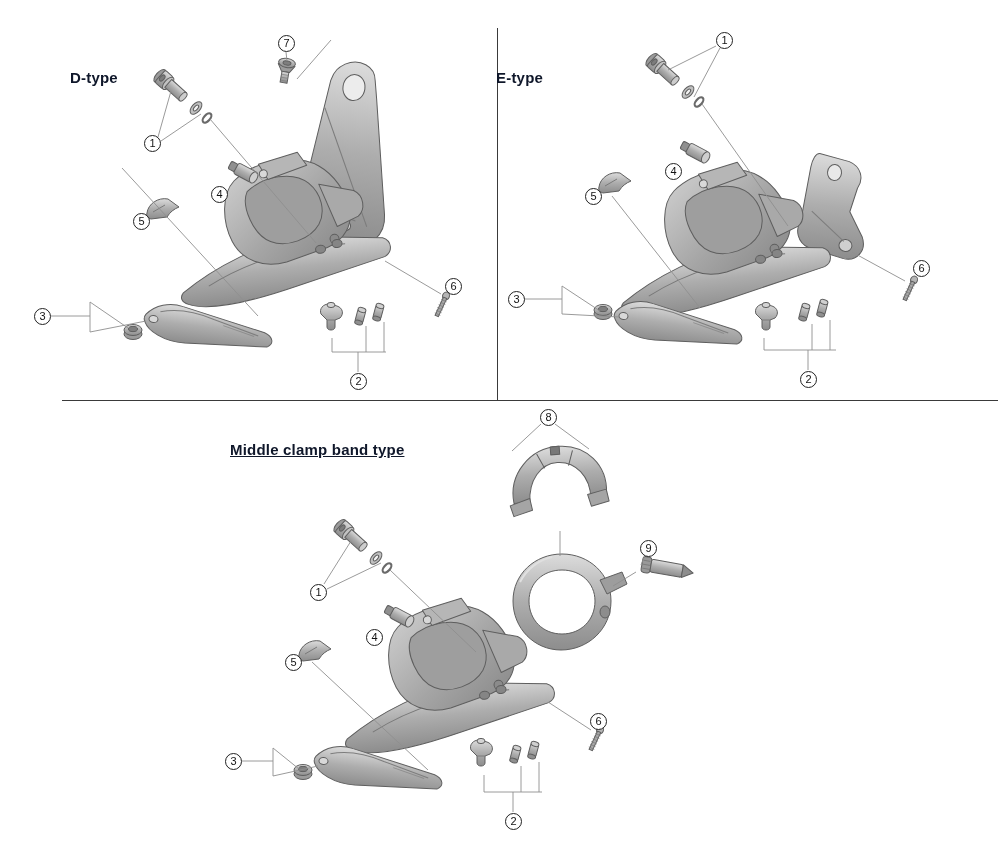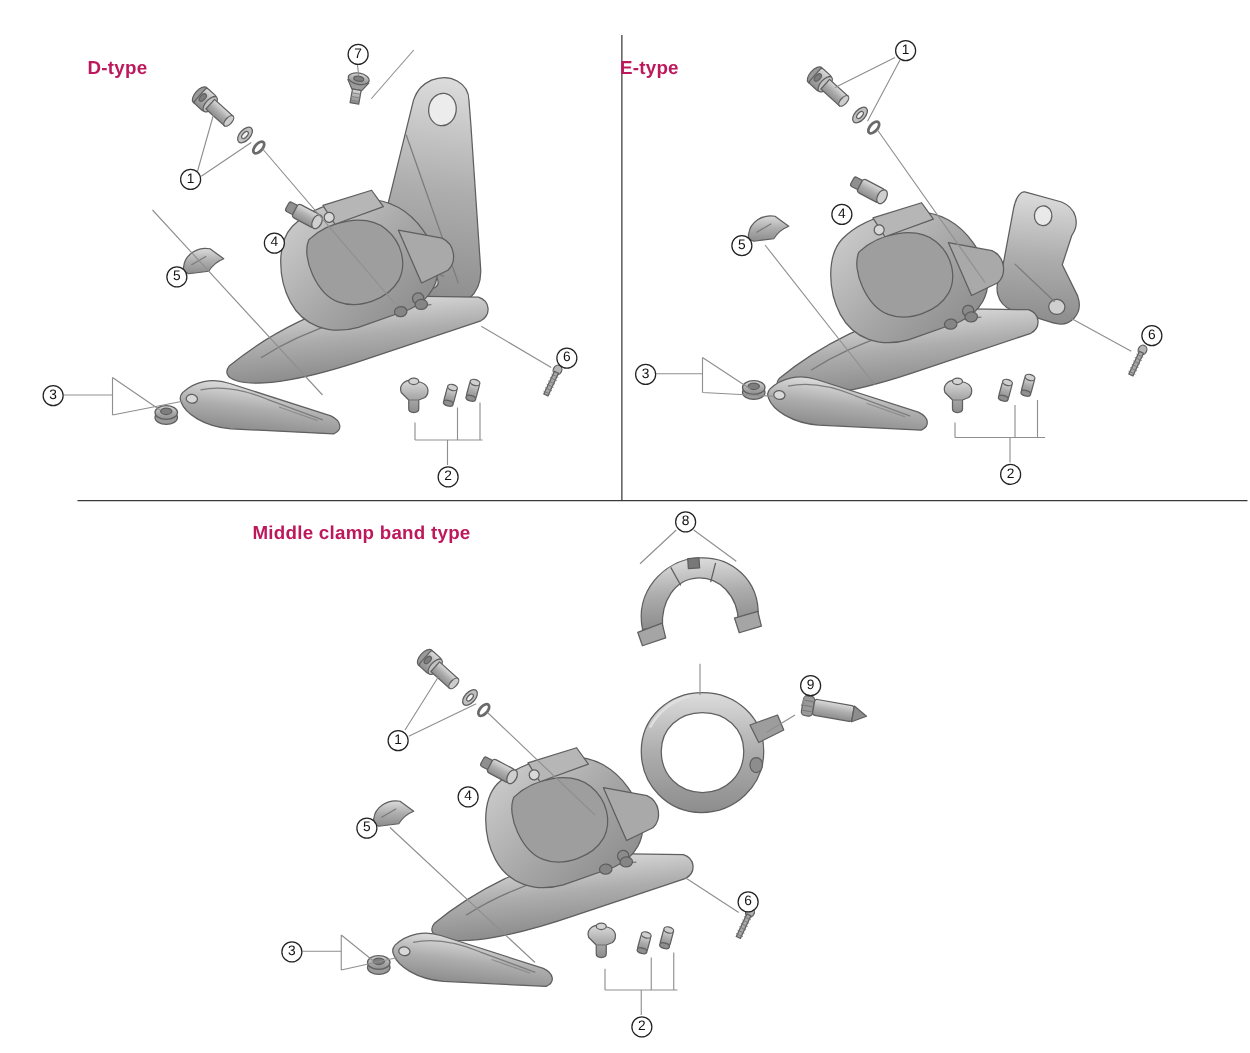--- a/index.html
+++ b/index.html
@@ -1,20 +1,20 @@
 <!DOCTYPE html>
 <html><head>
 <meta charset="utf-8">
 <style>
   * { margin:0; padding:0; box-sizing:border-box; }
   html,body { background:#ffffff; }
   body { font-family:"Liberation Sans", sans-serif; }
   .canvas { position:relative; width:1000px; height:842px; background:#ffffff; overflow:hidden; }
   .svg-layer { position:absolute; left:0; top:0; width:1000px; height:842px; }
-  .section-label { position:absolute; font-weight:bold; font-size:15px; color:#be185d; letter-spacing:.2px; white-space:nowrap; }
+  .section-label { position:absolute; font-weight:bold; font-size:15px; color:#0f172a; letter-spacing:.2px; white-space:nowrap;margin-top:23px; }
   .callout {
     position:absolute; width:17px; height:17px;
     border:1.2px solid #222; border-radius:50%;
     display:flex; align-items:center; justify-content:center;
     font-size:11px; line-height:1; color:#111; background:#fff;
   }
   .divider-v { position:absolute; left:497px; top:28px; width:1px; height:372px; background:#3a3a3a; }
   .divider-h { position:absolute; left:62px; top:400px; width:936px; height:1px; background:#3a3a3a; }
 </style>
 </head>
@@ -235,21 +235,21 @@
         M242,761 L273,761 M273,748 L273,776 M273,748 L299,769 M273,776 L318,766
         M513,812 L513,792 M484,792 L542,792 M484,792 L484,775 M521,792 L521,766 M539,792 L539,762"></path>
     </g>
   </svg>
 
   <div class="divider-v"></div>
   <div class="divider-h"></div>
 
   <div class="section-label" style="left:70px; top:46px;">D-type</div>
   <div class="section-label" style="left:496px; top:46px;">E-type</div>
-  <div class="section-label" style="left:202px; top:418px;">Middle clamp band type</div>
+  <div class="section-label" style="left:230px; top:418px;text-decoration:underline;">Middle clamp band type</div>
 
   <div class="callout" style="left:278px; top:35px;">7</div>
   <div class="callout" style="left:144px; top:135px;">1</div>
   <div class="callout" style="left:211px; top:186px;">4</div>
   <div class="callout" style="left:133px; top:213px;">5</div>
   <div class="callout" style="left:445px; top:278px;">6</div>
   <div class="callout" style="left:34px;  top:308px;">3</div>
   <div class="callout" style="left:350px; top:373px;">2</div>
 
   <div class="callout" style="left:716px; top:32px;">1</div>

